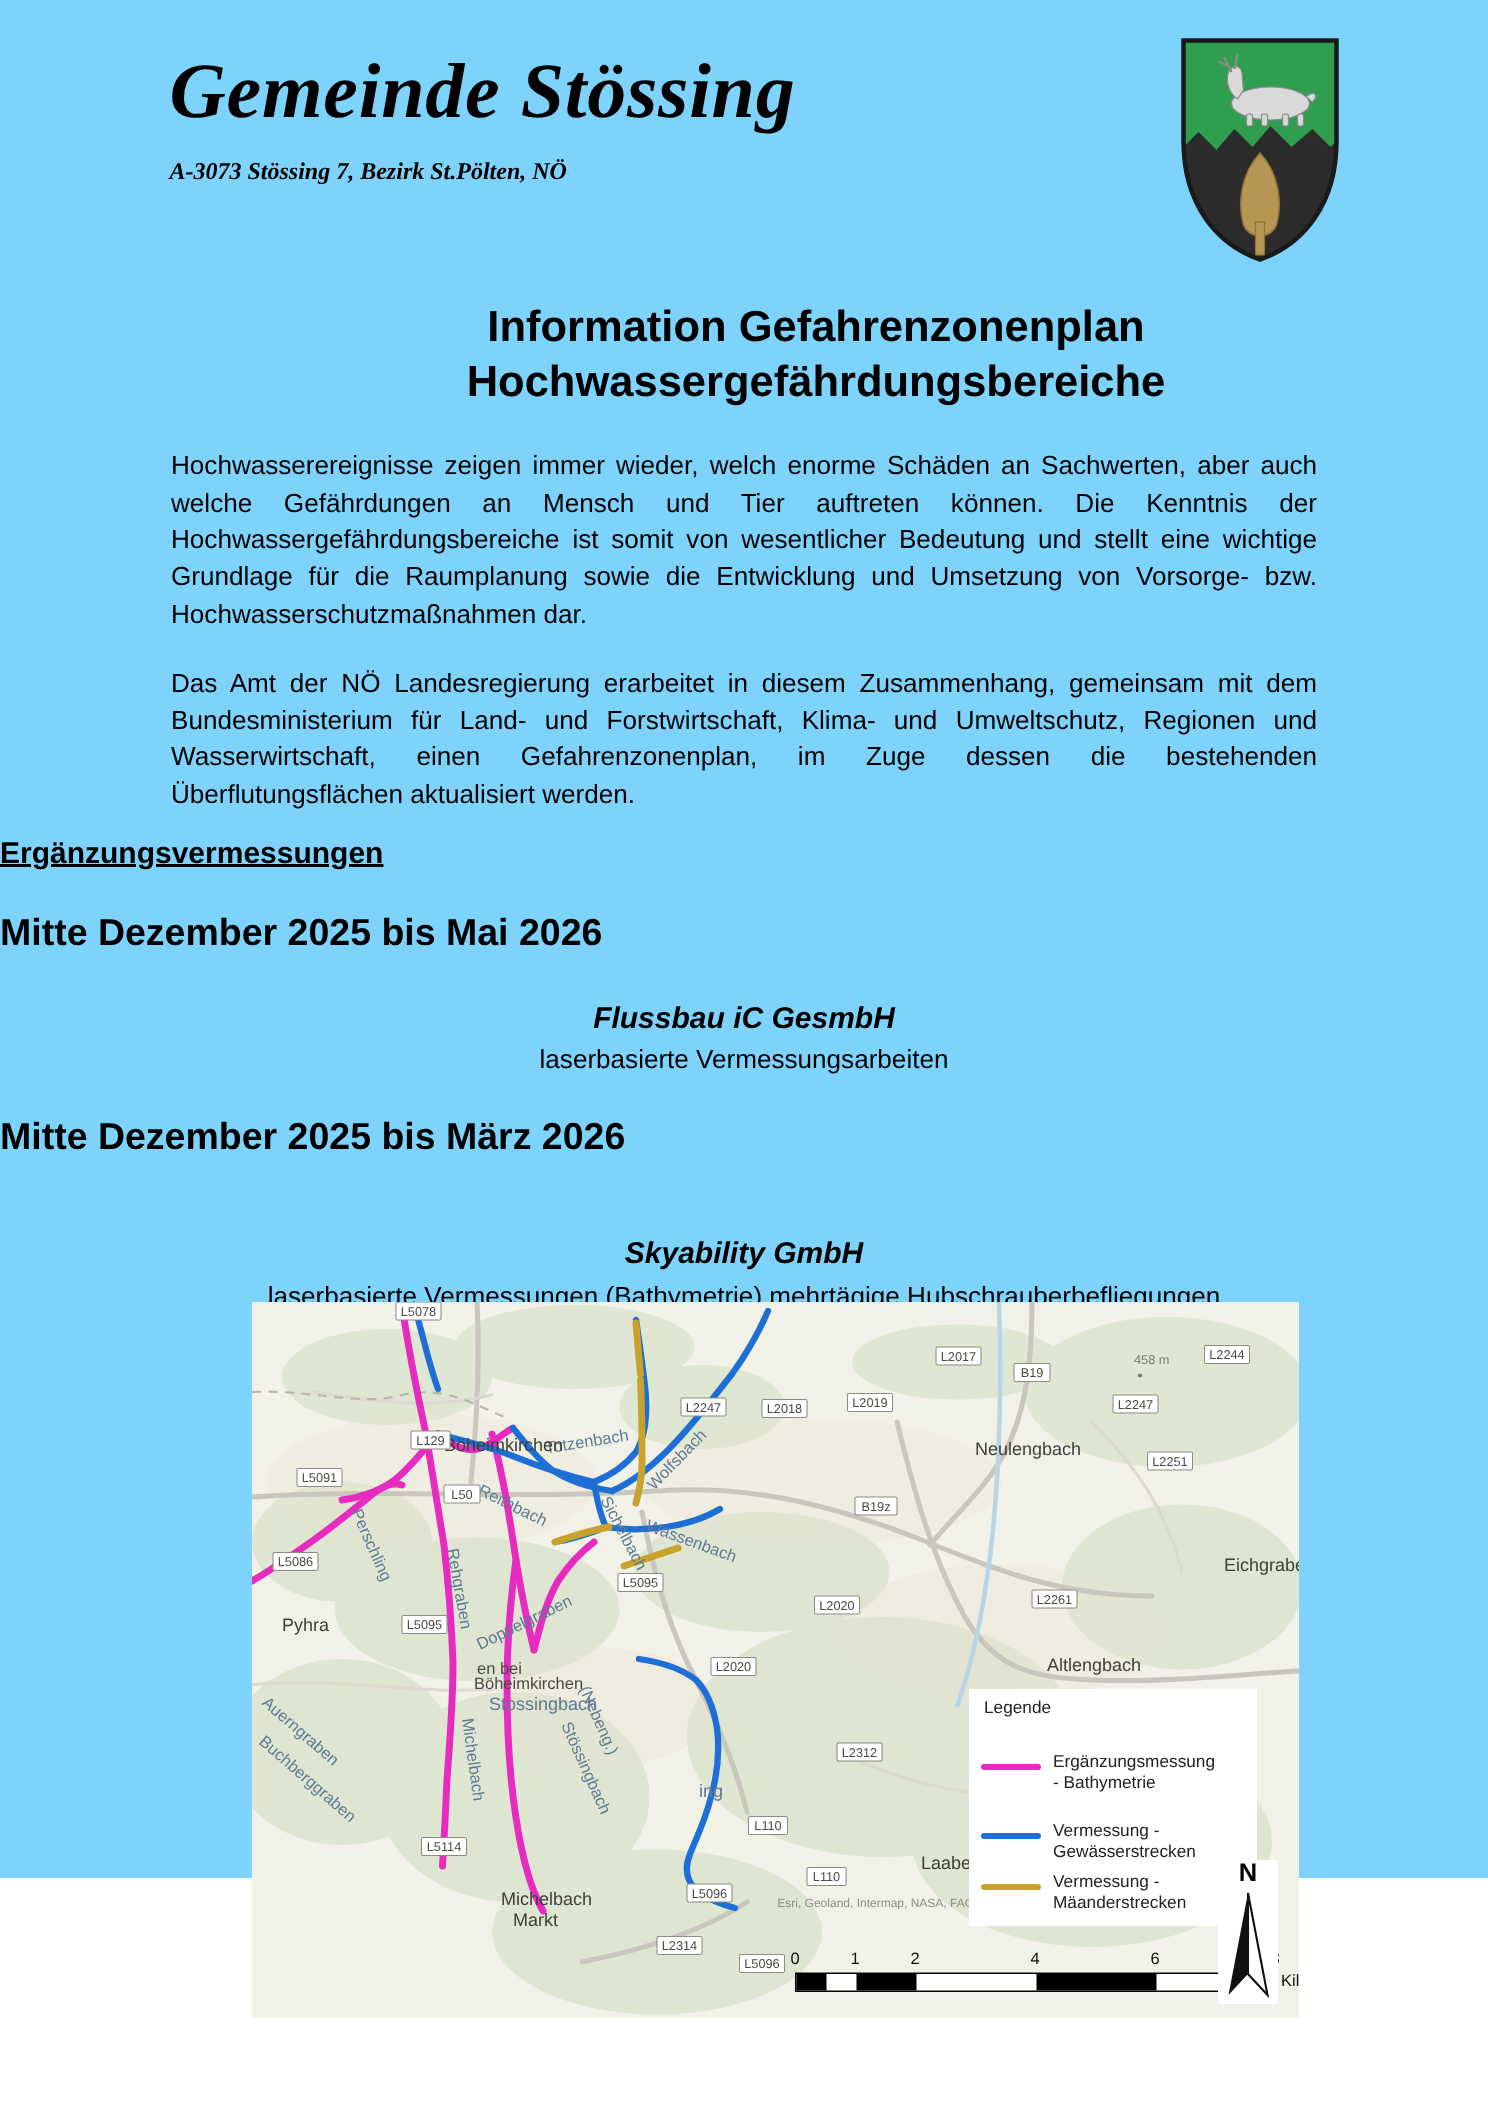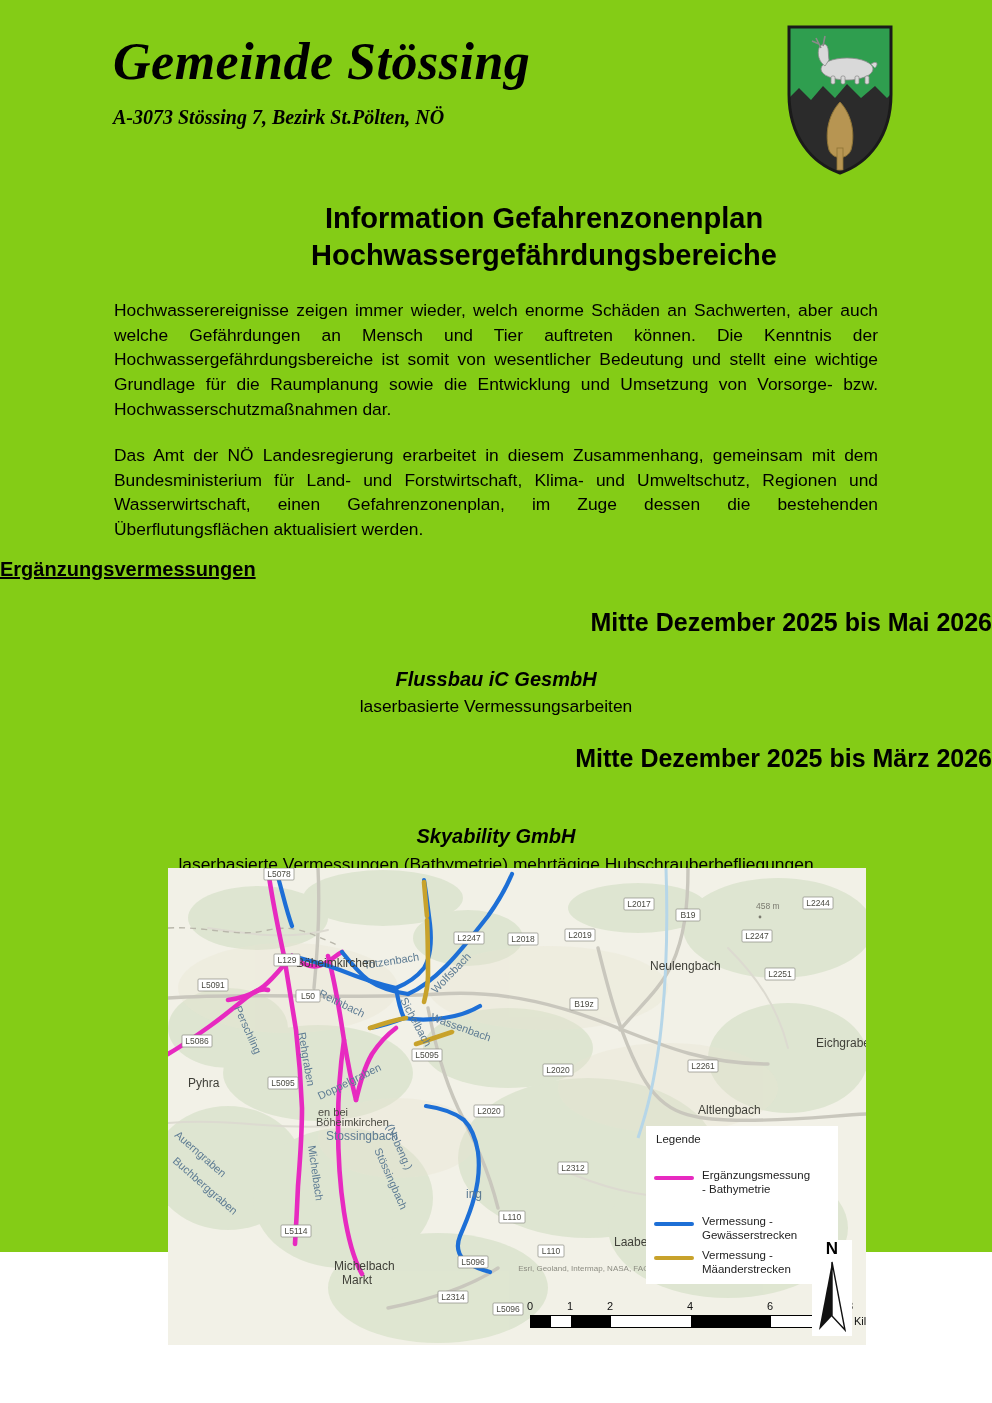--- a/index.html
+++ b/index.html
@@ -1,41 +1,41 @@
 <!DOCTYPE html>
 <html><head>
 <meta charset="utf-8">
 <style>
   html,body{margin:0;padding:0;background:#ffffff;}
   body{width:992px;height:1403px;font-family:"Liberation Sans",sans-serif;color:#000;overflow:hidden;}
-  .page{position:relative;width:992px;height:1252px;background:#84cc16;}
+  .page{position:relative;width:992px;height:1252px;background:#7dd3fc;}
 
   
   .letterhead{position:absolute;left:0;top:0;width:992px;height:185px;}
   .lh-title{position:absolute;left:113px;top:36px;font-family:"Liberation Serif",serif;
             font-weight:bold;font-style:italic;font-size:52px;letter-spacing:.5px;line-height:1;}
   .lh-sub{position:absolute;left:113px;top:107px;font-family:"Liberation Serif",serif;
-          font-weight:bold;font-style:italic;font-size:20px;line-height:1;}
+          font-weight:bold;font-style:italic;font-size:16px;line-height:1;}
 
   
   .crest{position:absolute;left:785px;top:24px;width:110px;height:152px;}
 
   
   .doc-title{position:absolute;left:0;top:200px;width:992px;text-align:center;
              font-size:29px;font-weight:bold;line-height:1.28;margin-left:48px;}
 
   
   .para{position:absolute;left:114px;width:764px;font-size:17.4px;line-height:1.42;
         text-align:justify;}
   #para1{top:298px;}
   #para2{top:443px;}
 
   .h-underline{position:absolute;left:0;width:992px;top:558px;
                font-size:20px;font-weight:bold;text-decoration:underline;}
-  .h-date{position:absolute;left:0;width:992px;text-align:right;font-size:25px;font-weight:bold;}
+  .h-date{position:absolute;left:0;width:992px;text-align:left;font-size:25px;font-weight:bold;}
   #date1{top:608px;}
   #date2{top:744px;}
   .h-firm{position:absolute;left:0;width:992px;text-align:center;font-size:20px;
           font-weight:bold;font-style:italic;}
   #firm1{top:668px;}
   #firm2{top:825px;}
   .h-firmdesc{position:absolute;left:0;width:992px;text-align:center;font-size:17.4px;}
   #firmdesc1{top:696px;}
   #firmdesc2{top:854px;}
 

